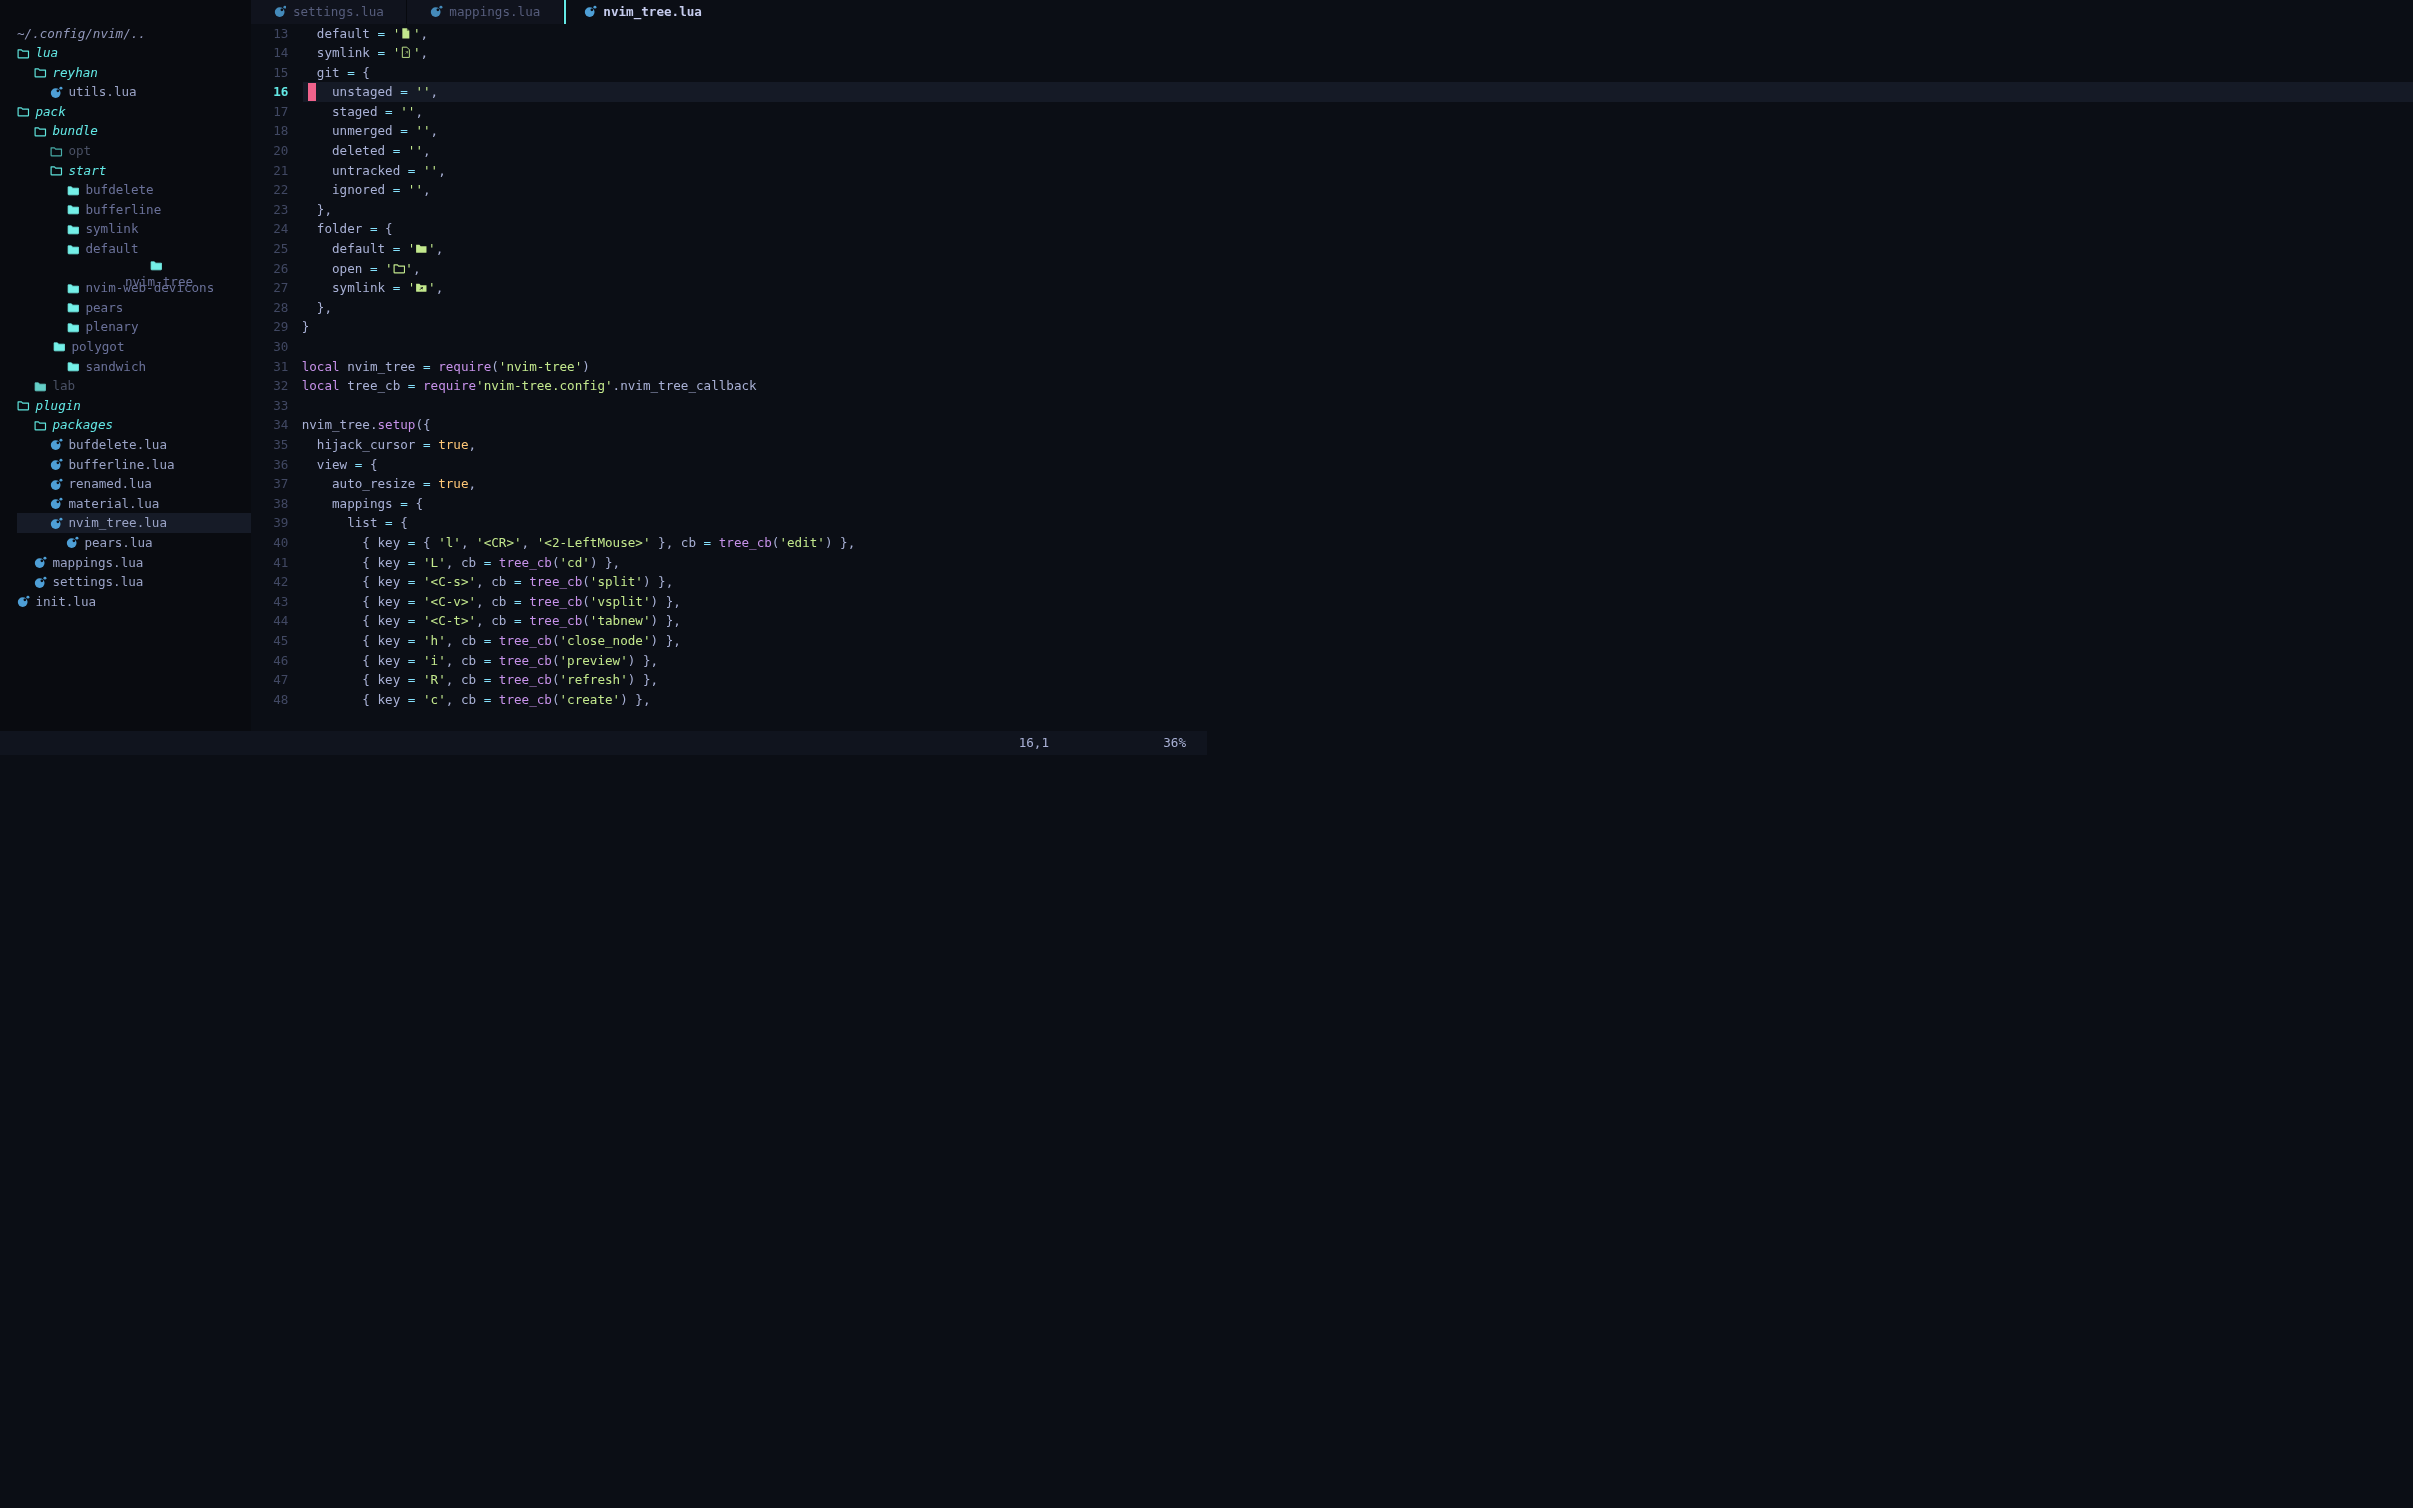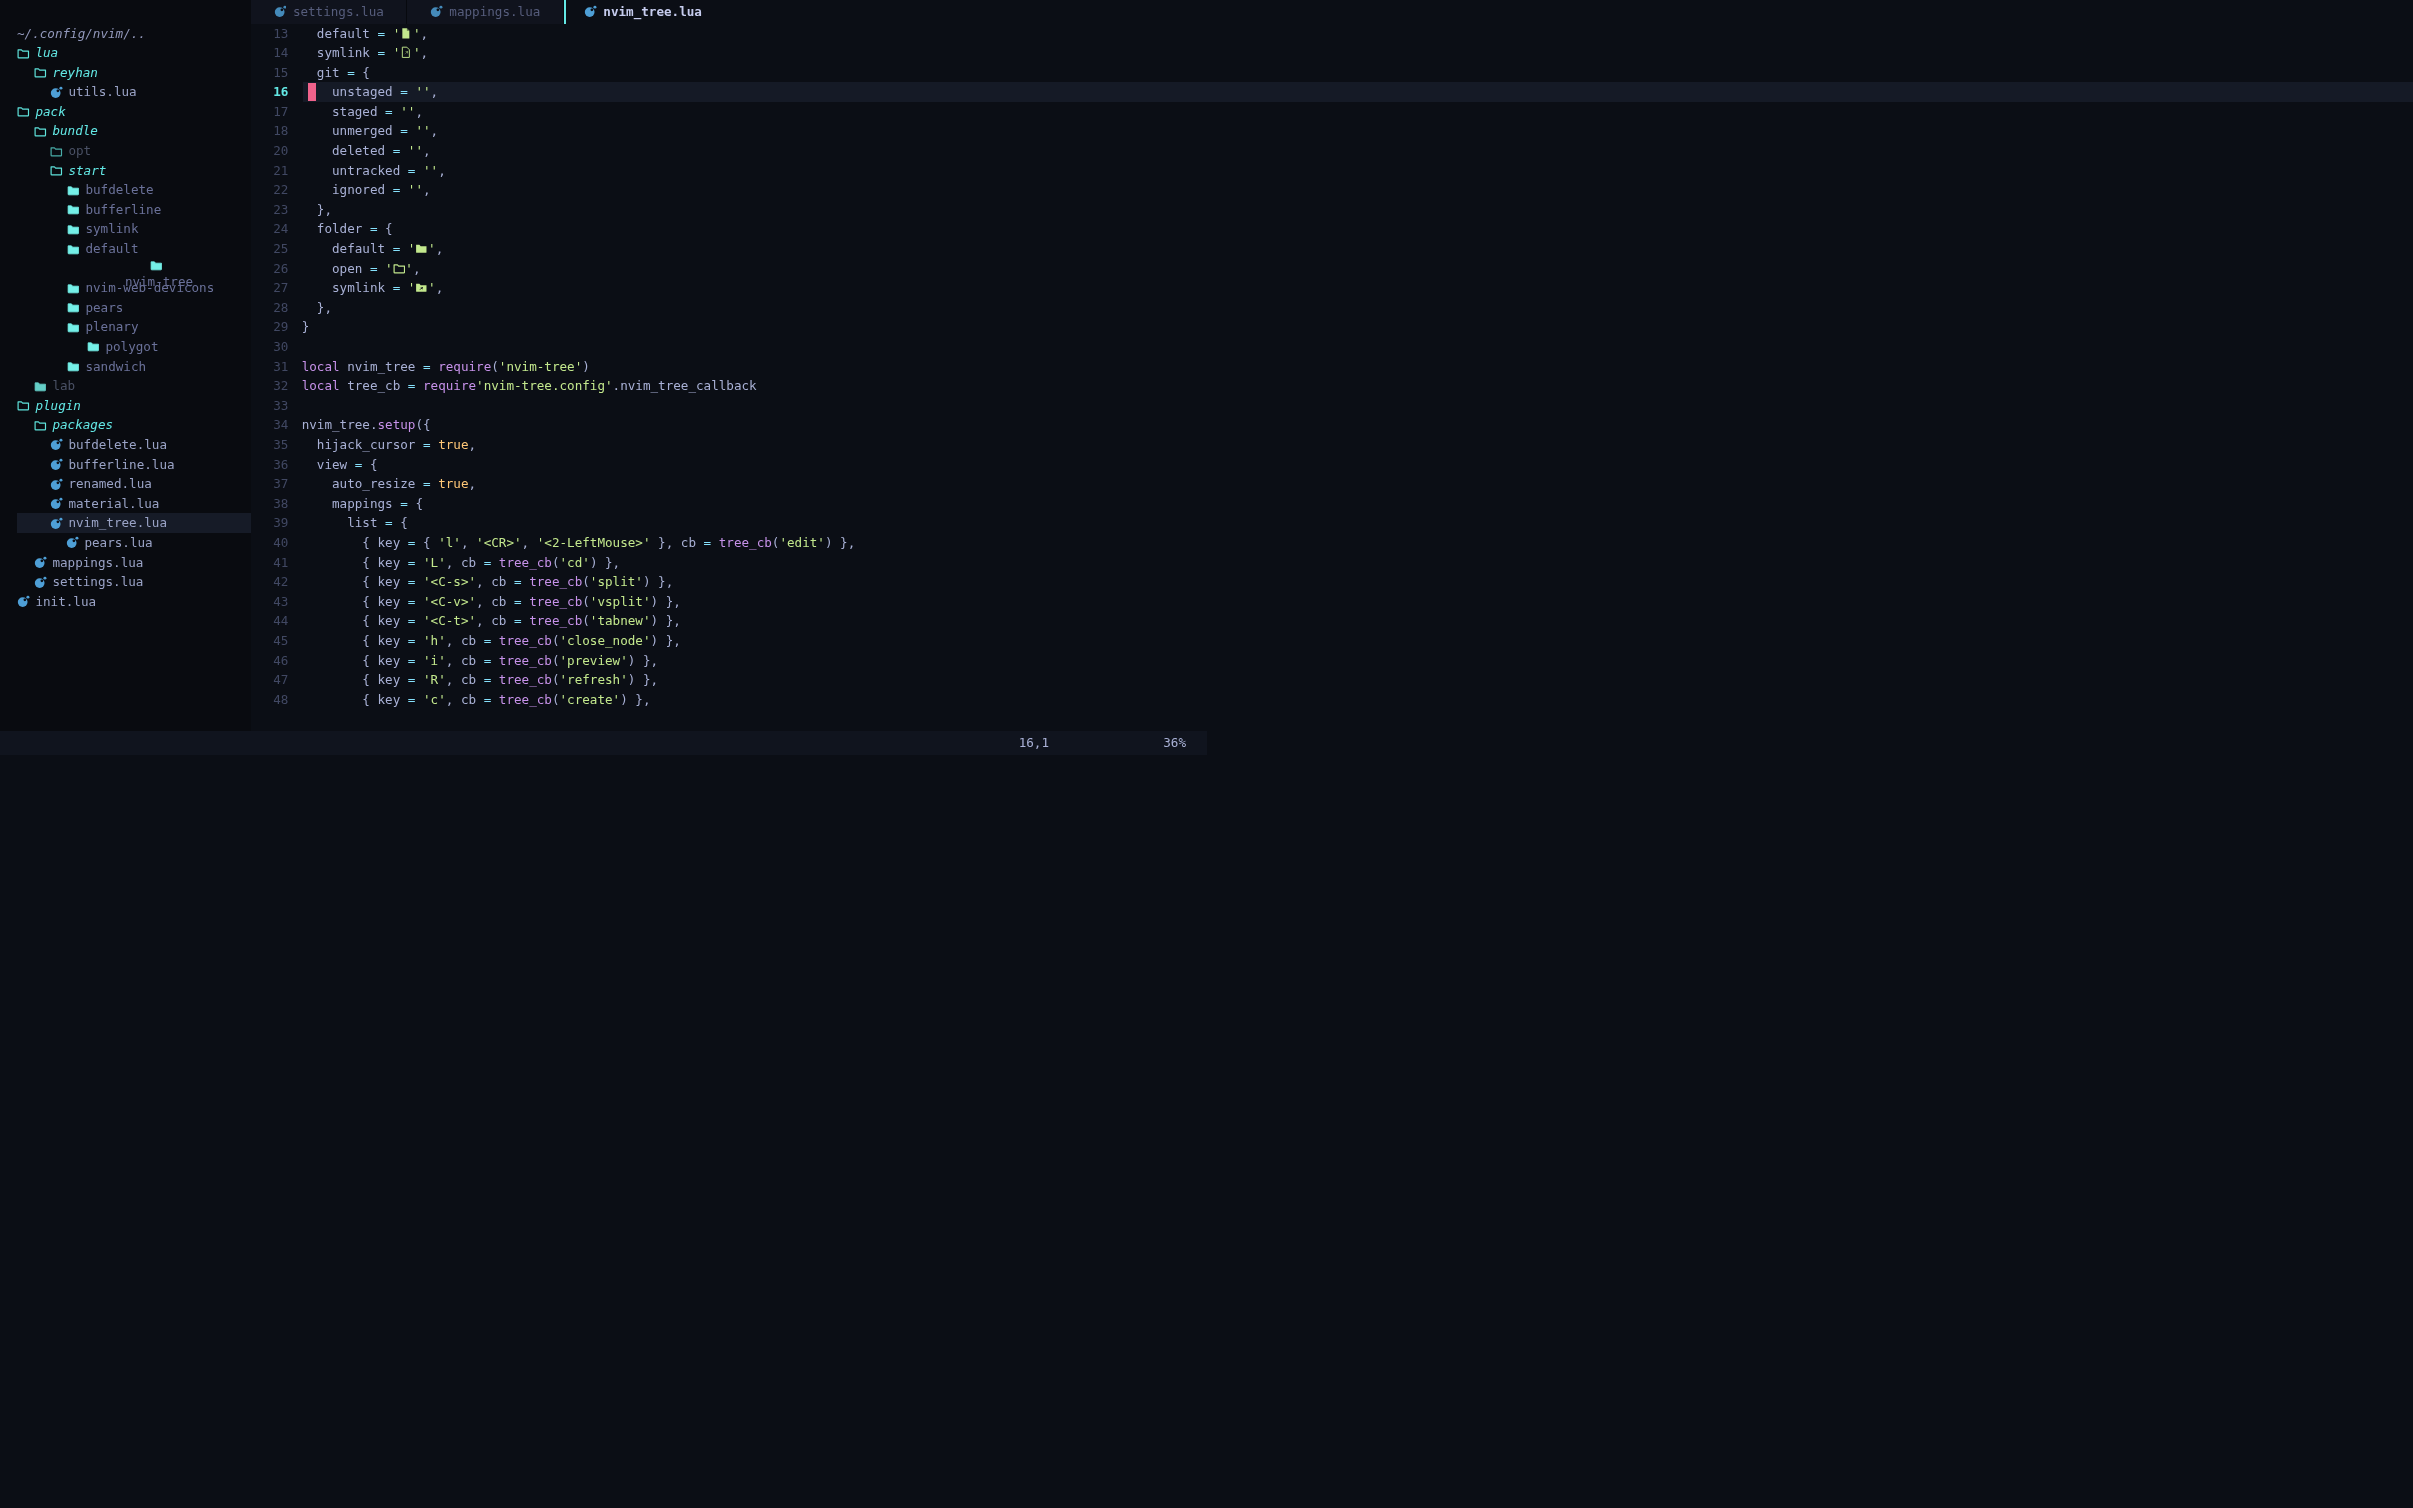--- a/index.html
+++ b/index.html
@@ -182,21 +182,21 @@
           <span class="tree-label">pears</span>
         </div>
         <div class="tree-row st-pkg" style="padding-left: 67px;">
           <span class="tree-ico">
             <svg viewBox="0 0 16 16" width="12.6" height="12.6">
               <path d="M1.4 3.6h4.2l1.6 1.7h7.4v7.6q0 .9-.9.9H2.3q-.9 0-.9-.9z" fill="currentColor" stroke="currentColor" stroke-width="1" stroke-linejoin="round"></path>
             </svg>
           </span>
           <span class="tree-label">plenary</span>
         </div>
-        <div class="tree-row st-pkg" style="padding-left: 87px;">
+        <div class="tree-row st-pkg" style="padding-left: 53px;">
           <span class="tree-ico">
             <svg viewBox="0 0 16 16" width="12.6" height="12.6">
               <path d="M1.4 3.6h4.2l1.6 1.7h7.4v7.6q0 .9-.9.9H2.3q-.9 0-.9-.9z" fill="currentColor" stroke="currentColor" stroke-width="1" stroke-linejoin="round"></path>
             </svg>
           </span>
           <span class="tree-label">polygot</span>
         </div>
         <div class="tree-row st-pkg" style="padding-left: 67px;">
           <span class="tree-ico">
             <svg viewBox="0 0 16 16" width="12.6" height="12.6">

